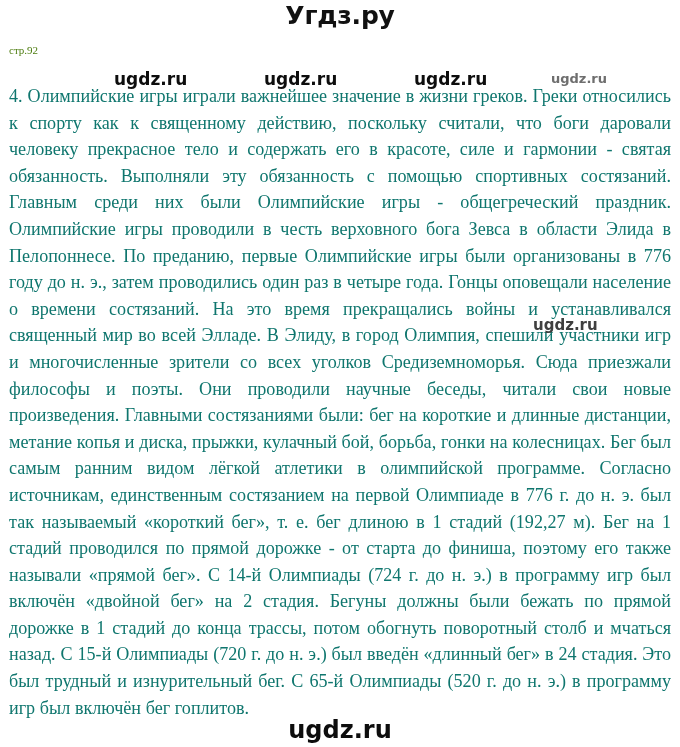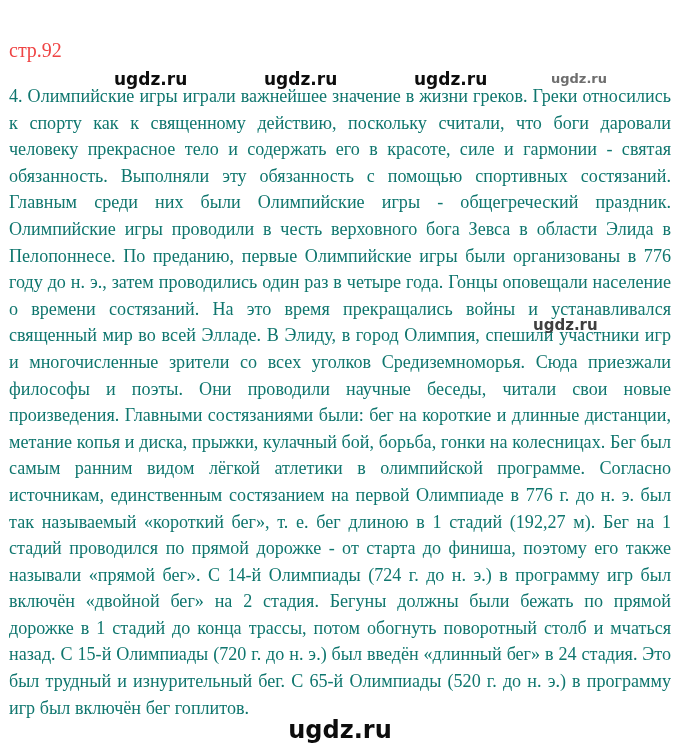--- a/index.html
+++ b/index.html
@@ -43,23 +43,23 @@
     color: #111111;
     line-height: 30px;
   }
 
   
   #page-label {
     position: absolute;
     top: 40px;
     left: 9px;
     font-family: "Liberation Serif", "DejaVu Serif", serif;
-    font-size: 20px;
+    font-size: 11px;
     line-height: 20px;
-    color: #ef4444;
+    color: #4d7c0f;
     white-space: nowrap;
   }
 
   
   .wm {
     position: absolute;
     font-family: "DejaVu Sans", "Liberation Sans", sans-serif;
     font-weight: bold;
     white-space: nowrap;
     z-index: 5;
@@ -101,20 +101,23 @@
   #answer-body p {
     margin: 0;
     text-indent: 0;
   }
 </style>
 </head>
 <body>
 
 <div id="page">
 
+  <div id="site-header">
+    <div id="brand-logo">Угдз.ру</div>
+  </div>
 
   <div id="page-label">стр.92</div>
 
   <div class="wm wm-dark" id="wm-top-1">ugdz.ru</div>
   <div class="wm wm-dark" id="wm-top-2">ugdz.ru</div>
   <div class="wm wm-dark" id="wm-top-3">ugdz.ru</div>
   <div class="wm wm-light" id="wm-top-4">ugdz.ru</div>
 
   <div class="wm wm-mid" id="wm-mid-1">ugdz.ru</div>
 

